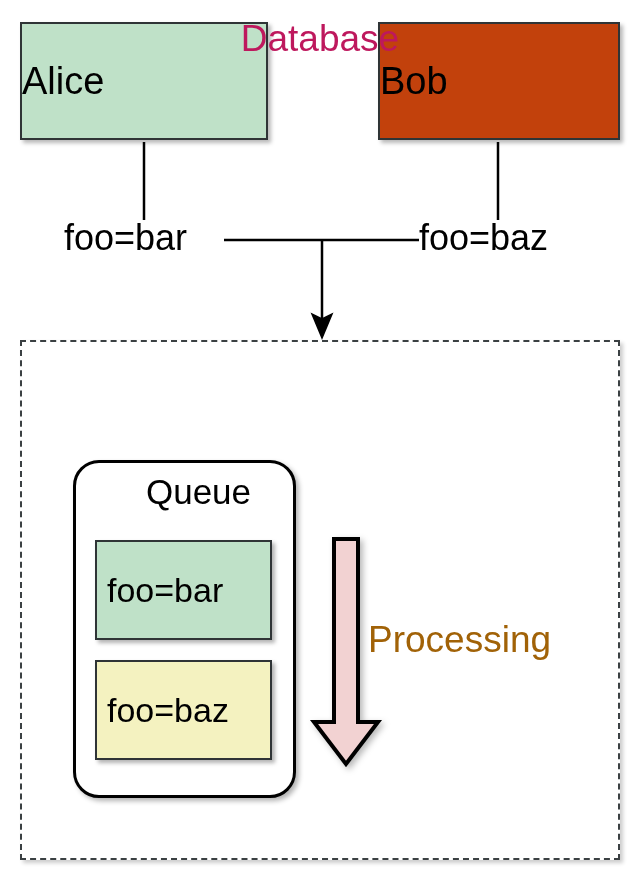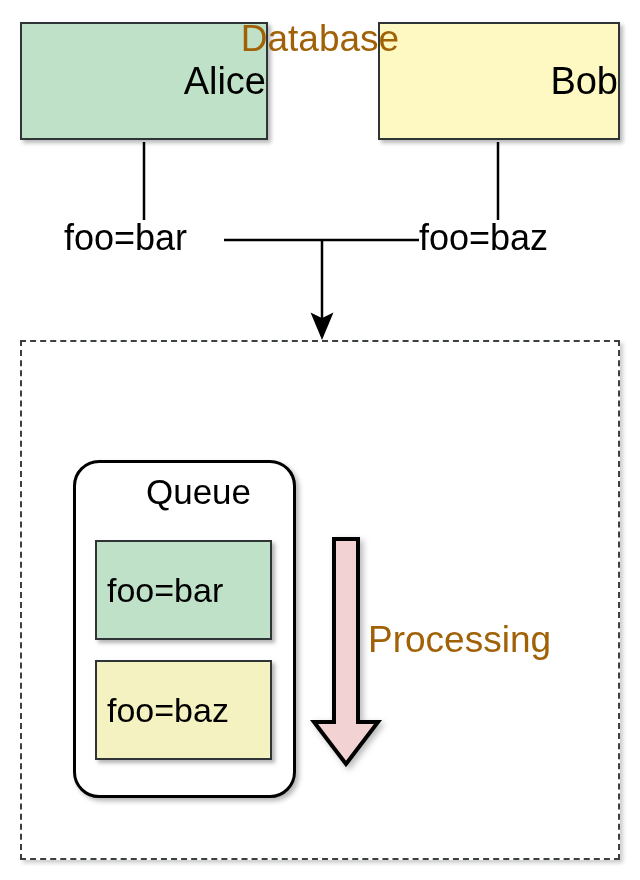--- a/index.html
+++ b/index.html
@@ -19,21 +19,21 @@
     position: absolute;
     left: 0; top: 0;
     width: 640px;
     height: 880px;
   }
   .node {
     position: absolute;
     box-sizing: border-box;
     display: flex;
     align-items: center;
-    justify-content: flex-end;
+    justify-content: flex-start;
     border: 2px solid #2f3436;
     box-shadow: 3px 3px 4px rgba(0,0,0,0.28);
   }
   .node-label {
     font-size: 38px;
     line-height: 1;
     color: #000;
     white-space: nowrap;
   }
 
@@ -75,21 +75,21 @@
     background: transparent;
     box-shadow: 3px 3px 4px rgba(0,0,0,0.20);
   }
   #database-title {
     position: absolute;
     left: 0; right: 0;
     top: 20px;
     text-align: center;
     font-size: 37px;
     line-height: 1;
-    color: #a16207;
+    color: #be185d;
   }
 
   
   #queue-container {
     position: absolute;
     left: 73px; top: 460px;
     width: 223px; height: 338px;
     box-sizing: border-box;
     border: 3px solid #000000;
     border-radius: 26px;
@@ -146,21 +146,21 @@
 </style>
 </head>
 <body>
 
 <div id="canvas">
 
   <div class="node" id="actor-alice" style="background:#bfe1c8;">
     <span class="node-label">Alice</span>
   </div>
 
-  <div class="node" id="actor-bob" style="background:#fef9c3;">
+  <div class="node" id="actor-bob" style="background:#c2410c;">
     <span class="node-label">Bob</span>
   </div>
 
   <svg id="wires" viewBox="0 0 640 880">
 
     <line x1="144" y1="142" x2="144" y2="222" stroke="#000000" stroke-width="2.5"></line>
 
     <line x1="498" y1="142" x2="498" y2="222" stroke="#000000" stroke-width="2.5"></line>
 
     <line x1="224" y1="240" x2="420" y2="240" stroke="#000000" stroke-width="2.5"></line>

